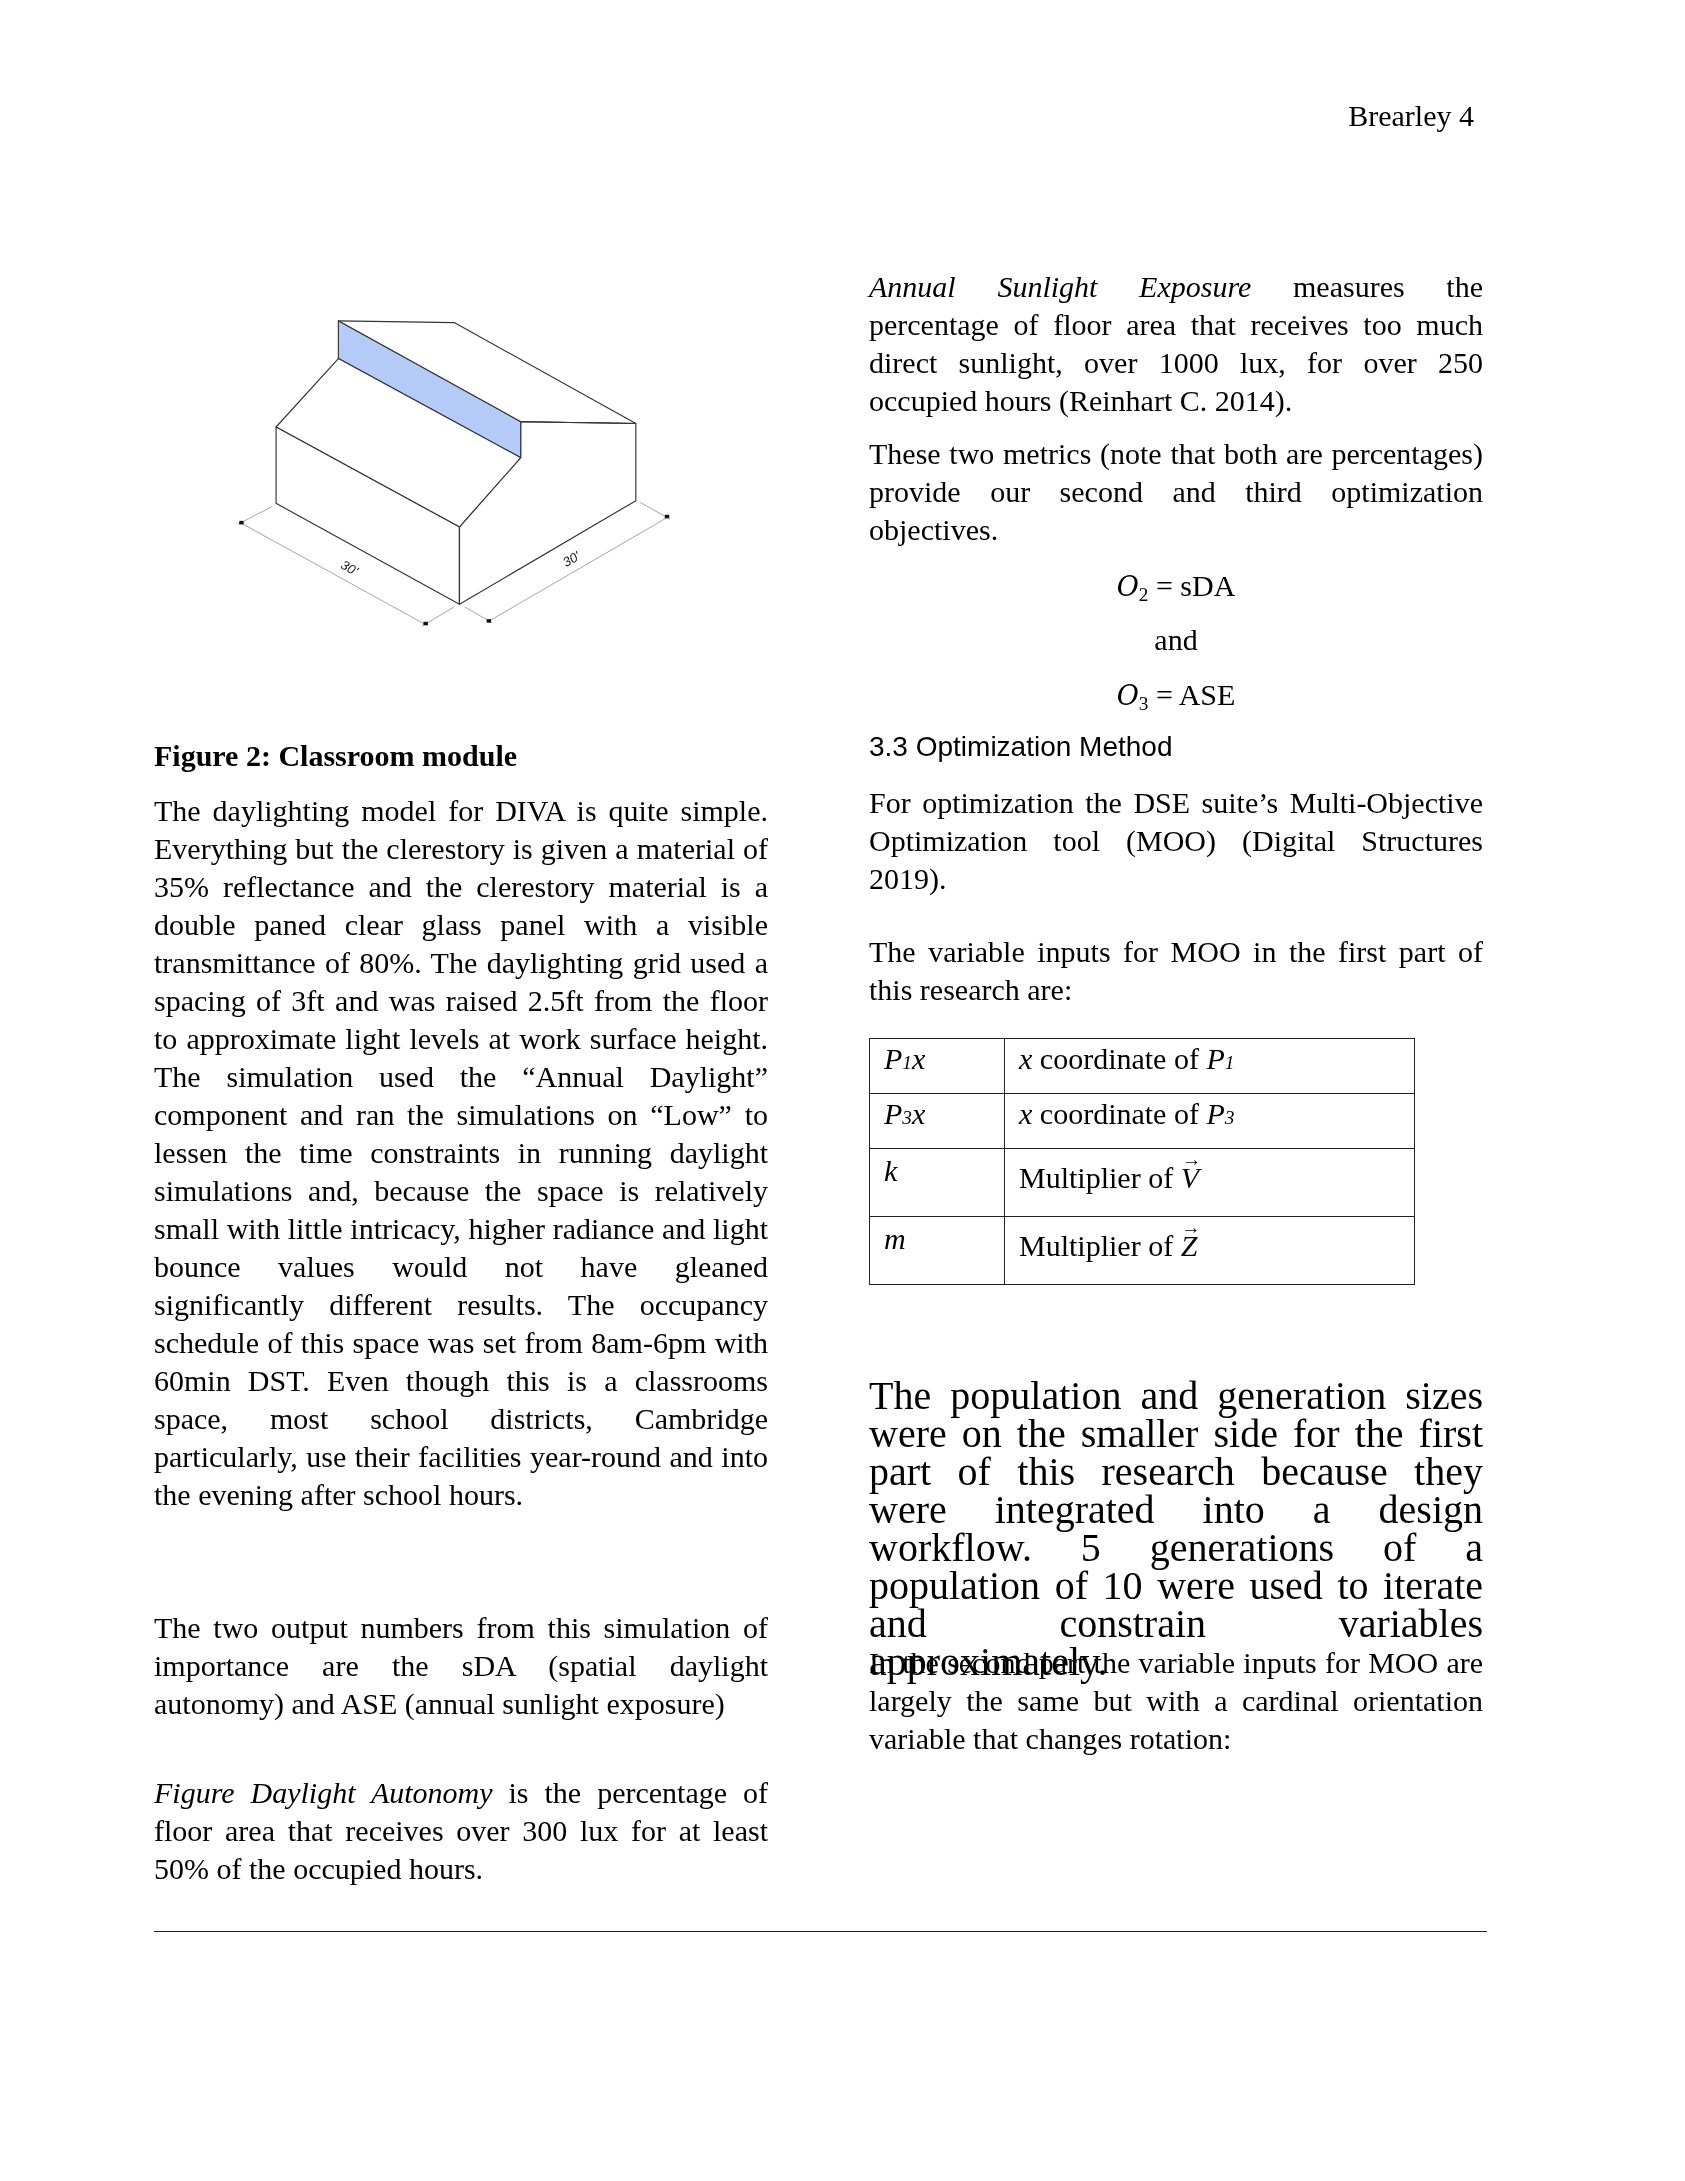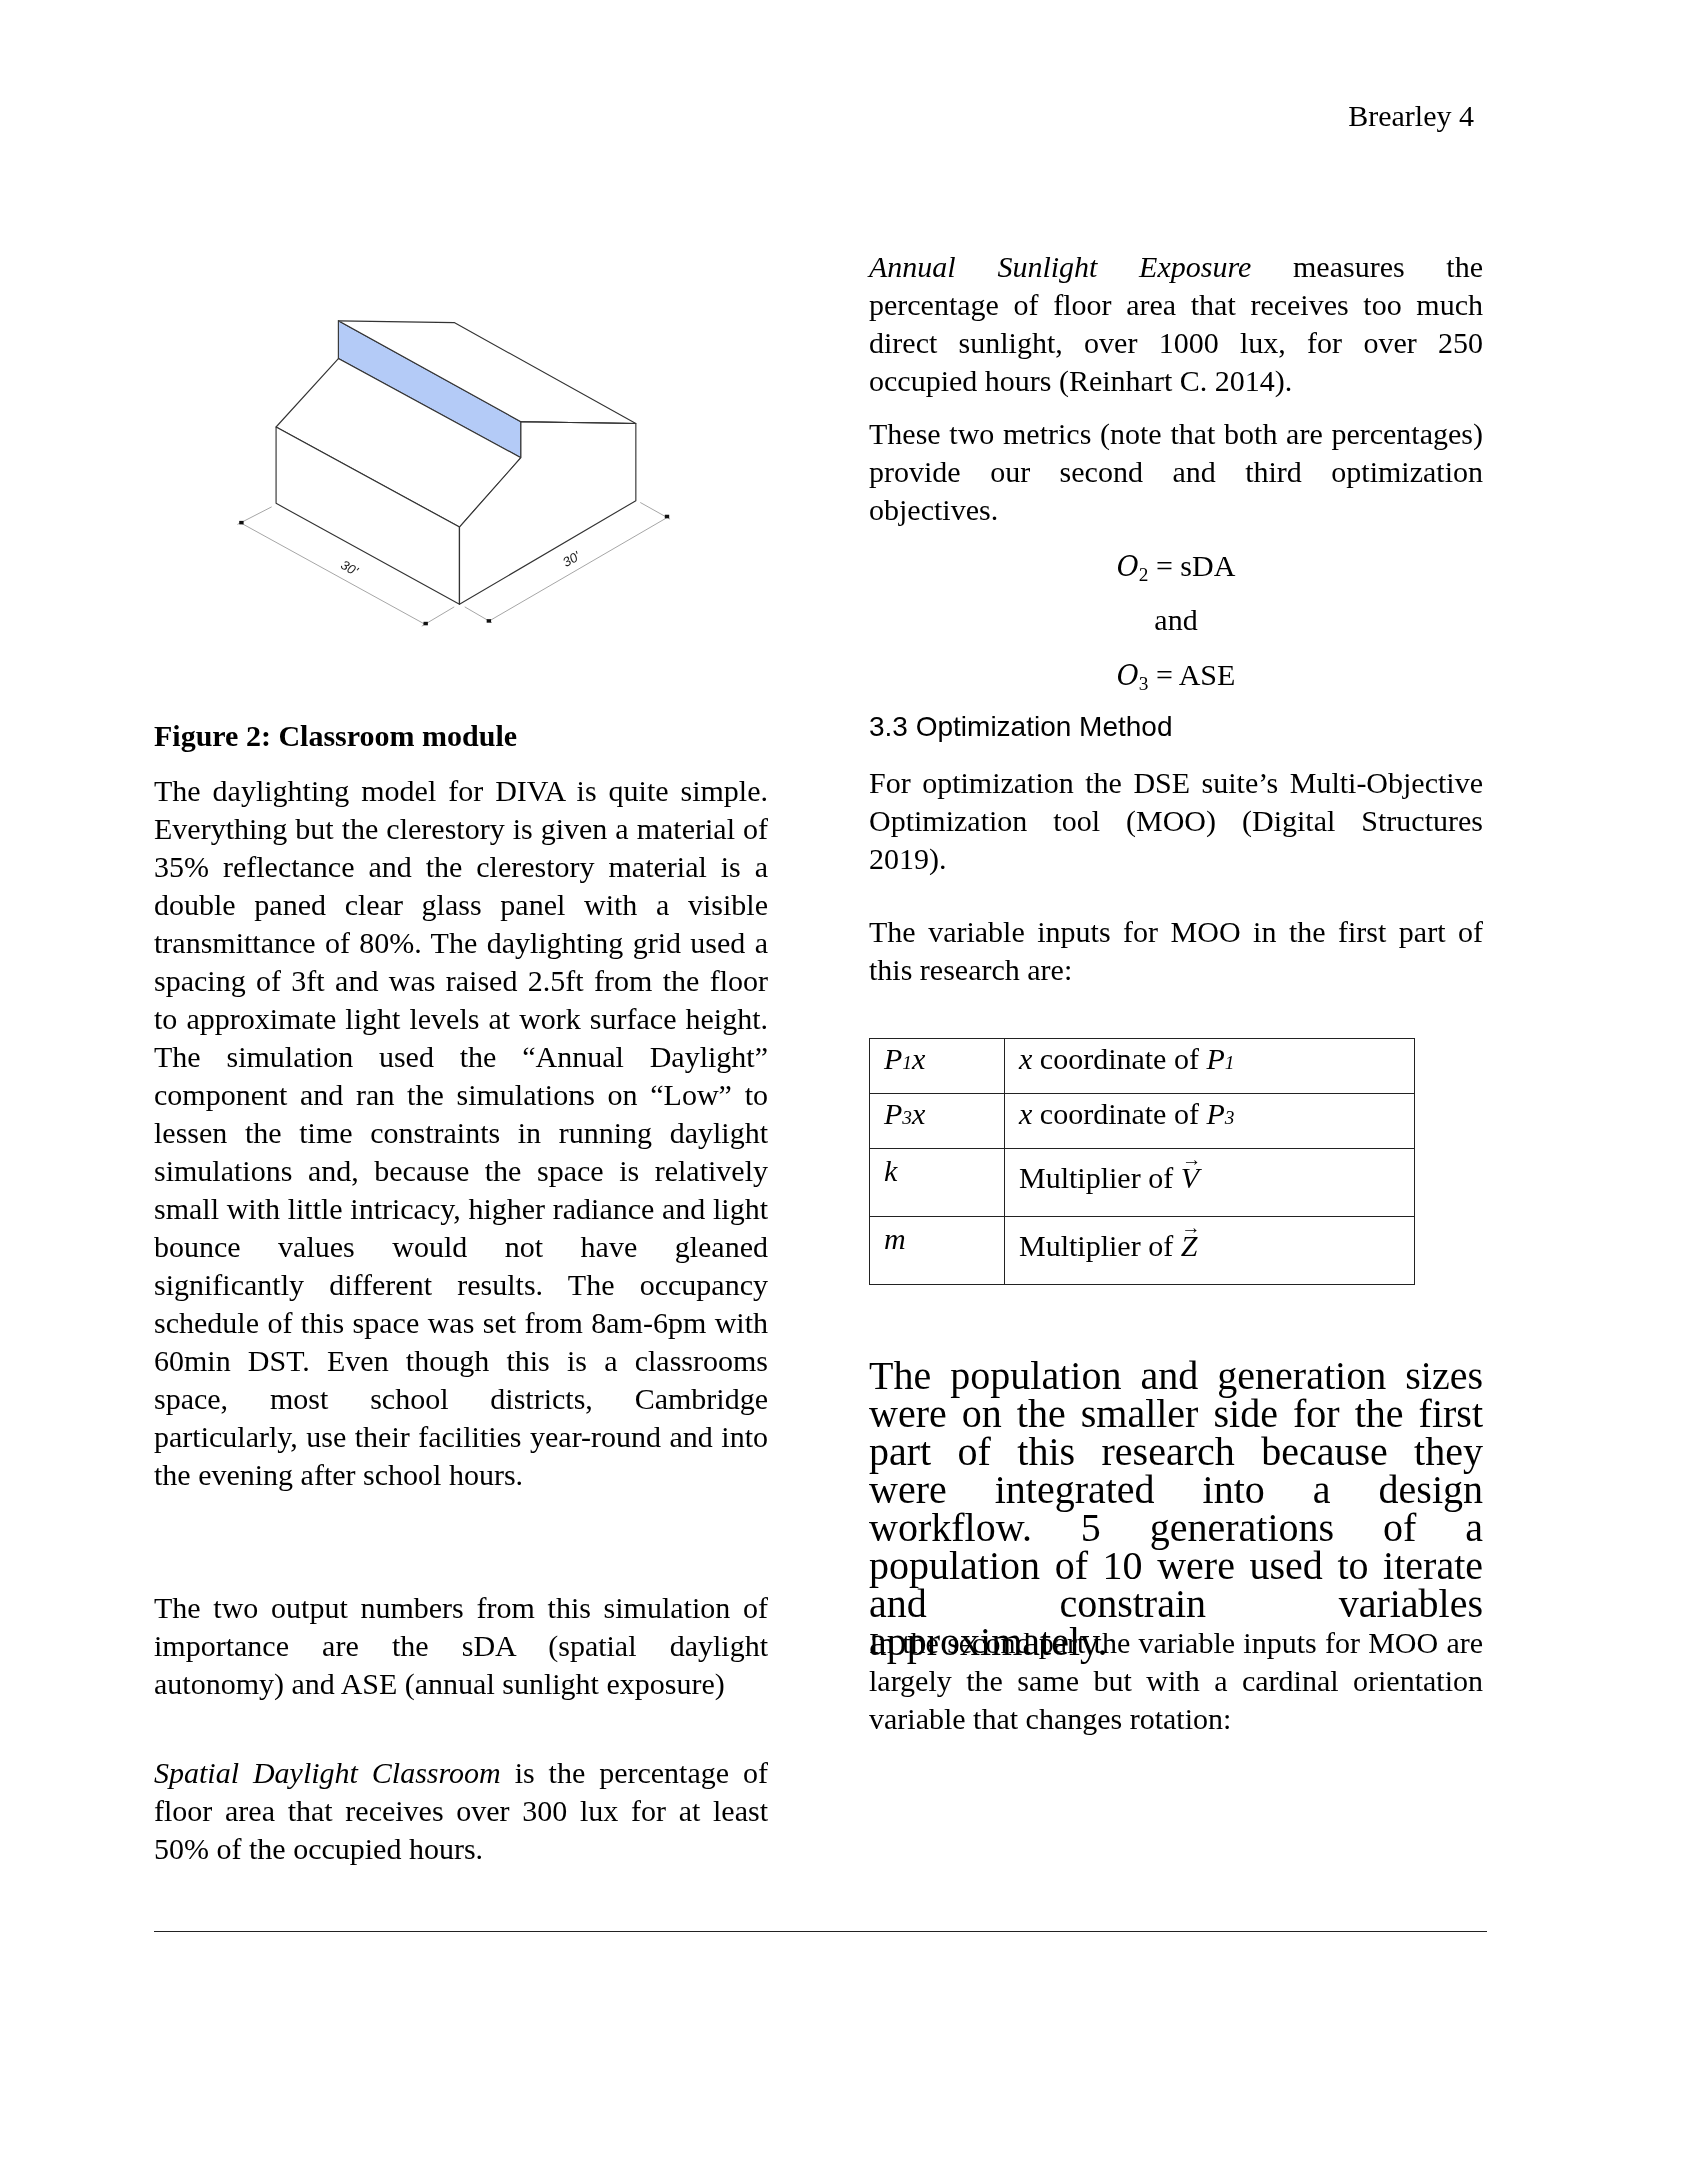--- a/index.html
+++ b/index.html
@@ -8,21 +8,21 @@
     font-family: "Liberation Serif", "DejaVu Serif", serif; color: #000;
   }
   .header {
     position: absolute; right: 211px; top: 98px;
     font-size: 30px; line-height: 35px;
   }
   .p { margin: 0; text-align: justify; text-align-last: left; }
   .sans { font-family: "Liberation Sans", "DejaVu Sans", sans-serif; }
   .figure-wrap { position: absolute; left: 224px; top: 298px; width: 492px; height: 351px; }
   .figure-wrap svg { width: 492px; height: 351px; display: block; }
-  .abs { position: absolute; }
+  .abs { position: absolute; margin-top: 20px; }
   .caption { font-weight: bold; text-align: right; }
   .math { text-align: center; font-size: 30px; line-height: 35px; }
   .math i { font-family: "DejaVu Serif", serif; font-style: italic; font-size: 27px; }
   .math sub { font-size: 19.3px; vertical-align: -5.3px; }
   table.vars {
     position: absolute; left: 869px; top: 1038px; width: 546px;
     border-collapse: collapse; font-size: 30px;
   }
   table.vars td {
     border: 1.8px solid #222; padding: 0 0 0 14px; vertical-align: top;
@@ -75,21 +75,21 @@
     <text x="398" y="302" font-size="15" font-family="Liberation Sans, sans-serif" font-style="italic" fill="#222" transform="rotate(-30 398 302)" text-anchor="middle">30'</text>
   </svg>
 </div>
 
 <div class="abs caption" style="left:154px; top:718px; font-size:30px; line-height:35px;">Figure 2: Classroom module</div>
 
 <p class="p abs" style="left:154px; top:772px; width:614px; font-size:30px; line-height:38px;">The daylighting model for DIVA is quite simple. Everything but the clerestory is given a material of 35% reflectance and the clerestory material is a double paned clear glass panel with a visible transmittance of 80%. The daylighting grid used a spacing of 3ft and was raised 2.5ft from the floor to approximate light levels at work surface height. The simulation used the “Annual Daylight” component and ran the simulations on “Low” to lessen the time constraints in running daylight simulations and, because the space is relatively small with little intricacy, higher radiance and light bounce values would not have gleaned significantly different results. The occupancy schedule of this space was set from 8am-6pm with 60min DST. Even though this is a classrooms space, most school districts, Cambridge particularly, use their facilities year-round and into the evening after school hours.</p>
 
 <p class="p abs" style="left:154px; top:1589px; width:614px; font-size:30px; line-height:38px;">The two output numbers from this simulation of importance are the sDA (spatial daylight autonomy) and ASE (annual sunlight exposure)</p>
 
-<p class="p abs" style="left:154px; top:1754px; width:614px; font-size:30px; line-height:38px;"><i>Spatial Daylight Classroom</i><span> is the percentage of floor area that receives over 300 lux for at least 50% of the occupied hours.</span></p>
+<p class="p abs" style="left:154px; top:1754px; width:614px; font-size:30px; line-height:38px;"><i>Figure Daylight Autonomy</i><span> is the percentage of floor area that receives over 300 lux for at least 50% of the occupied hours.</span></p>
 
 <p class="p abs" style="left:869px; top:248px; width:614px; font-size:30px; line-height:38px;"><i>Annual Sunlight Exposure</i><span> measures the percentage of floor area that receives too much direct sunlight, over 1000 lux, for over 250 occupied hours (Reinhart C. 2014).</span></p>
 
 <p class="p abs" style="left:869px; top:415px; width:614px; font-size:30px; line-height:38px;">These two metrics (note that both are percentages) provide our second and third optimization objectives.</p>
 
 <div class="abs math" style="left:869px; top:548px; width:614px;">
   <i>O</i><sub>2</sub>
   <span>= sDA</span>
 </div>
 <div class="abs math" style="left:869px; top:602px; width:614px;">and</div>

